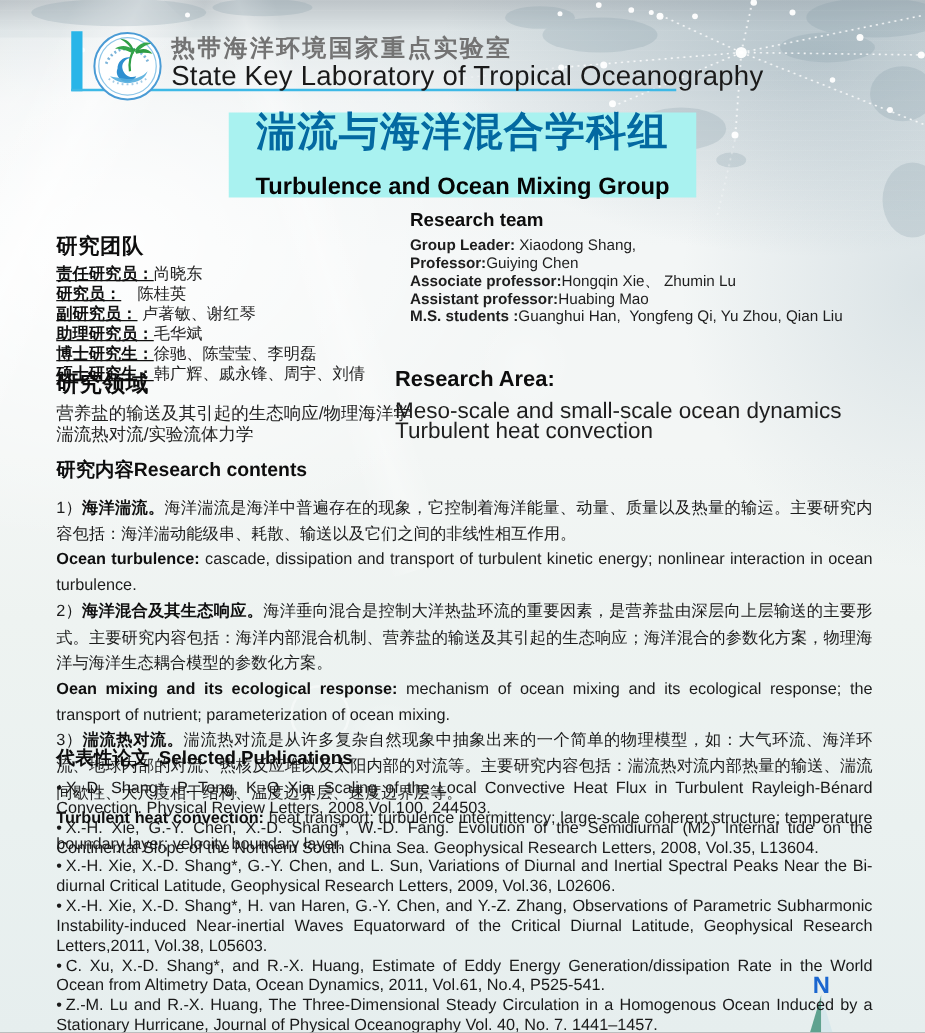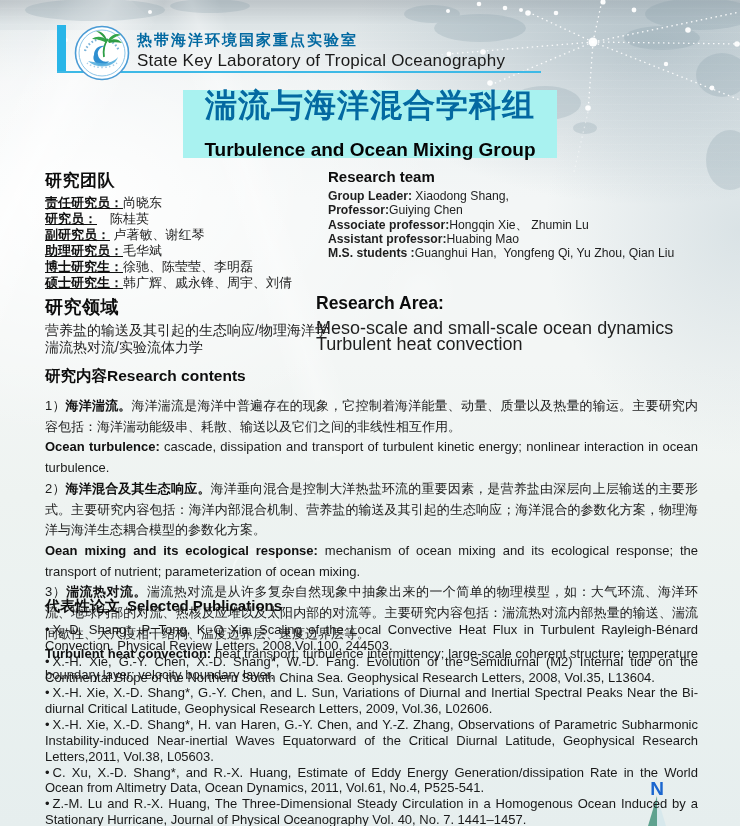--- a/index.html
+++ b/index.html
@@ -27,30 +27,30 @@
   .bk1{left:232px;top:548px;width:44px;height:44px;border:2px solid rgba(255,255,255,.45);}
   .bk2{left:276px;top:560px;width:66px;height:66px;background:radial-gradient(circle,rgba(255,255,255,.35),rgba(255,255,255,0) 70%);}
   .bk3{left:380px;top:250px;width:80px;height:80px;background:radial-gradient(circle,rgba(255,255,255,.28),rgba(255,255,255,0) 70%);}
   .net{position:absolute;left:0;top:0;}
   
   .header{position:absolute;left:57px;top:23px;z-index:3;}
   .accent-bar{position:absolute;left:0;top:2px;width:9px;height:48px;background:#29b5e8;}
   .hdr-underline{position:absolute;left:0;top:48px;width:484px;height:2px;background:#3db9e6;}
   .logo{position:absolute;left:17px;top:2px;width:56px;height:56px;}
   .org-names{position:absolute;left:80px;top:6px;white-space:nowrap;}
-  .org-zh{font-size:15px;font-weight:bold;letter-spacing:2px;color:#0369a1;line-height:22px;}
-  .org-en{font-size:17px;font-weight:500;color:#1a1a1a;line-height:20px;letter-spacing:.2px;}
+  .org-zh{font-size:19px;font-weight:bold;letter-spacing:2px;color:#737373;line-height:22px;}
+  .org-en{font-size:22px;font-weight:500;color:#1a1a1a;line-height:20px;letter-spacing:.2px;}
   
   .banner{position:absolute;left:183px;top:90px;width:374px;height:68px;z-index:3;
     background:#a9f2f0;display:flex;flex-direction:column;align-items:center;justify-content:center;}
   .banner-zh{font-size:32px;font-weight:bold;color:#0369a1;letter-spacing:1px;line-height:34px;}
   .banner-en{font-size:19px;font-weight:bold;color:#050505;line-height:21px;margin-top:17px;}
   
   .team-zh{position:absolute;left:45px;top:169px;z-index:3;white-space:nowrap;}
-  .team-zh h3{margin:0 0 3px 0;font-size:17px;letter-spacing:.5px;color:#0d0d0d;}
+  .team-zh h3{margin:16px 0 3px 0;font-size:17px;letter-spacing:.5px;color:#0d0d0d;}
   .team-zh .row{font-size:13px;line-height:15.9px;color:#222;}
   .team-zh .row b{color:#101010;text-decoration:underline;}
   .team-en{position:absolute;left:328px;top:168px;z-index:3;white-space:nowrap;}
   .team-en h3{margin:0 0 4px 0;font-size:15px;color:#0d0d0d;}
   .team-en .row{font-size:12.2px;line-height:14.3px;color:#1e1e1e;}
   .area-zh{position:absolute;left:45px;top:295px;z-index:3;white-space:nowrap;}
   .area-zh h3{margin:0 0 3px 0;font-size:18px;letter-spacing:.5px;color:#0d0d0d;}
   .area-zh .line{font-size:14px;line-height:16.8px;color:#222;}
   .area-en{position:absolute;left:316px;top:293px;z-index:3;white-space:nowrap;}
   .area-en h3{margin:0 0 6px 0;font-size:17.5px;color:#0d0d0d;}

